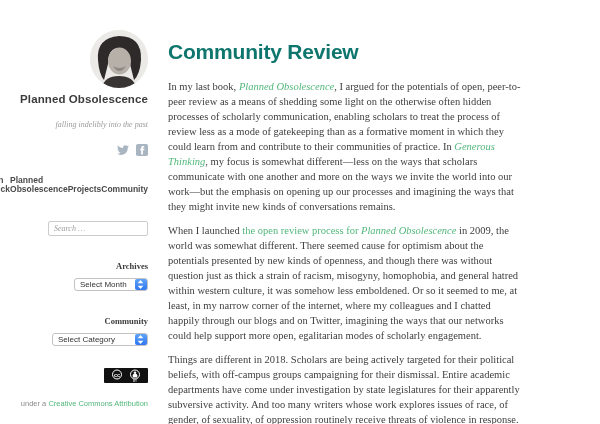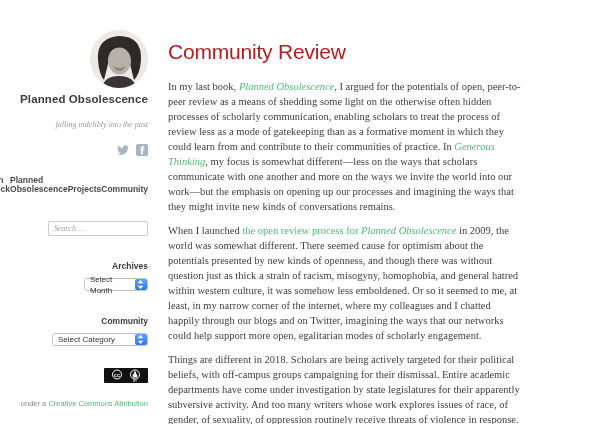--- a/index.html
+++ b/index.html
@@ -32,21 +32,21 @@
     margin-bottom:9px; line-height:8.5px;
   }
   .search-input {
     margin-top:19px; width:100px; height:15px; border:1px solid #ccc;
     border-radius:2px; padding:0 5px;
     font-family:"Liberation Serif", serif; font-style:italic;
     font-size:8px; color:#555; outline:none;
   }
   .search-input::placeholder { color:#a0a0a0; font-style:italic; }
   .widget-title {
-    margin-top:25px; font-size:8.5px; font-weight:bold; color:#3c3c3c;
+    margin-top:25px; font-size:8.5px; font-weight:bold; color:#3c3c3c;font-family:Liberation Serif, serif;
   }
   .mac-select {
     margin-top:7px; height:13px; background:#fff; border:1px solid #c3c3c3;
     border-radius:3px; display:flex; align-items:center; cursor:pointer;
   }
   .sel-label { flex:1; padding-left:5px; font-size:8px; color:#333; line-height:11px; }
   .sel-stepper {
     width:12px; height:11px; margin-right:0.5px; border-radius:2px;
     background:linear-gradient(var(--select-blue-light), var(--select-blue));
     display:flex; align-items:center; justify-content:center;
@@ -54,21 +54,21 @@
   .cc-badge { margin-top:22px; width:44px; height:15px; display:block; }
   .license {
     margin-top:5px; font-size:7.5px; line-height:10.5px; color:#8a8a8a;
     text-align:right;
   }
   .license a { color:var(--accent-green); text-decoration:none;text-align:center; }
 
   
   .main { position:absolute; left:168px; top:0; width:354px; }
   .post-title {
-    margin-top:40px; font-size:21px; font-weight:normal; color:#b91c1c;
+    margin-top:40px; font-size:21px; font-weight:bold; color:#0f766e;
     letter-spacing:-0.2px;
   }
   .post-body { margin-top:15px; }
   .post-body p {
     font-family:"Liberation Serif", serif; font-size:10.5px; line-height:15px;
     color:var(--text-dark); margin-bottom:9px; text-align:left;
   }
   .post-body a { color:var(--accent-green); text-decoration:none; }
   .it { font-style:italic; }
 </style>
@@ -107,21 +107,21 @@
   <div class="nav">
     <a href="#">Kathleen Fitzpatrick</a>
     <a href="#">Planned Obsolescence</a>
     <a href="#">Projects</a>
     <a href="#">Community</a>
   </div>
 
   <input class="search-input" type="text" placeholder="Search …" style="">
 
   <div class="widget-title">Archives</div>
-  <div class="mac-select" style="width:64px">
+  <div class="mac-select" style="width:74px">
     <span class="sel-label">Select Month</span>
     <span class="sel-stepper">
       <svg width="7" height="9" viewBox="0 0 7 9">
           <path d="M3.5 0 L6.3 3.2 H0.7 Z" fill="#fff"></path>
           <path d="M3.5 9 L0.7 5.8 H6.3 Z" fill="#fff"></path>
         </svg>
     </span>
   </div>
 
   <div class="widget-title">Community</div>

